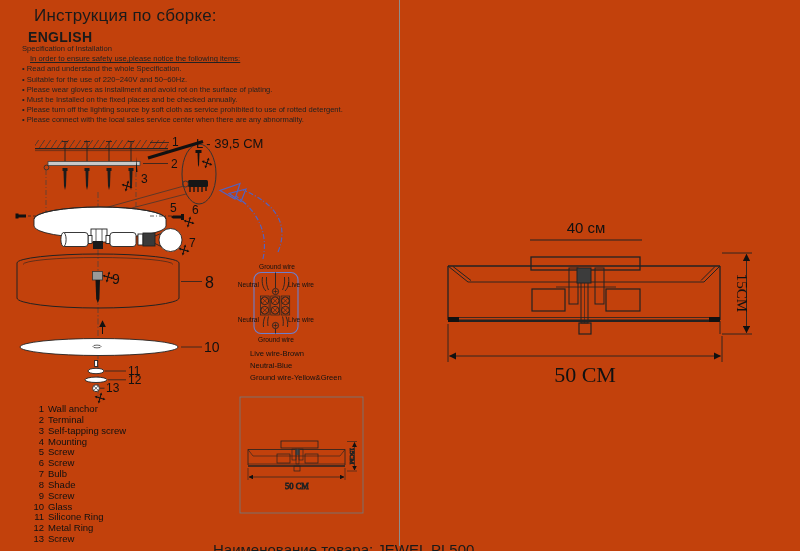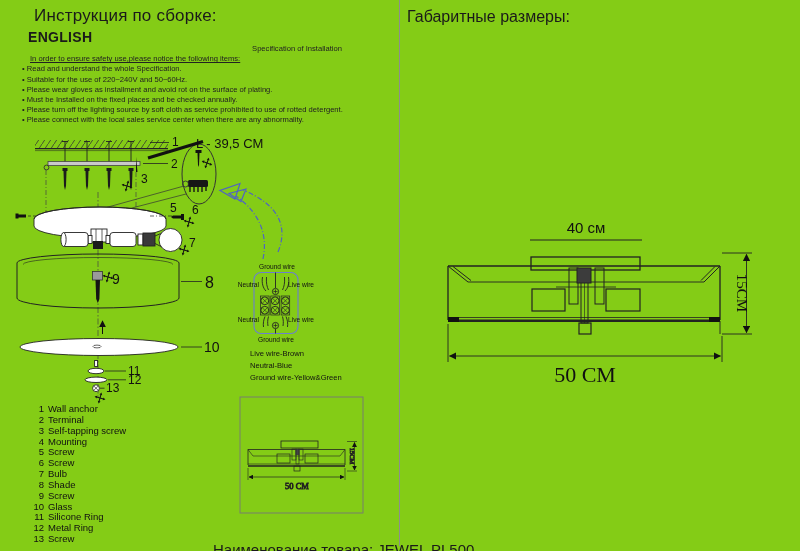--- a/index.html
+++ b/index.html
@@ -1,43 +1,42 @@
 <!DOCTYPE html>
 <html><head>
 <meta charset="utf-8">
 <style>
   html,body{margin:0;padding:0;background:#e8e8e8;}
-  .page{position:relative;width:800px;height:551px;background:#84cc16;overflow:hidden;
+  .page{position:relative;width:800px;height:551px;background:#c2410c;overflow:hidden;
         font-family:"Liberation Sans",sans-serif;color:#1a1a1a;}
   .abs{position:absolute;}
   .h-left{left:34px;top:6px;font-size:17px;letter-spacing:.2px;}
   .h-right{left:407px;top:8px;font-size:16px;}
   .english{left:28px;top:29px;font-size:14px;font-weight:bold;letter-spacing:.3px;}
   .spec{left:22px;top:44px;width:358px;font-size:7.6px;line-height:10.2px;color:#222;white-space:nowrap;}
-  .spec .spec-title{width:320px;text-align:right;}
+  .spec .spec-title{width:320px;text-align:left;}
   .spec .intro{padding-left:8px;text-decoration:underline;}
   .divider{left:399px;top:0;width:1px;height:546px;background:#8d8d8d;}
   .parts{left:30px;top:404px;font-size:9.5px;line-height:10.85px;color:#111;z-index:5;}
   .parts .row{display:flex;}
   .parts .pnum{width:14px;text-align:right;margin-right:4px;flex:none;}
   .footer{left:213px;top:541px;font-size:15px;}
   svg{position:absolute;overflow:visible;}
   text{font-family:"Liberation Sans",sans-serif;fill:#111;}
   .serif{font-family:"Liberation Serif",serif;}
 </style>
 </head>
 <body>
 
 <div class="page">
 
   <div class="abs divider"></div>
 
   <div class="abs h-left">Инструкция по сборке:</div>
   <div class="abs english">ENGLISH</div>
-  <div class="abs h-right">Габаритные размеры:</div>
 
   <div class="abs spec">
     <div class="spec-title">Specification of Installation</div>
     <div class="intro">In order to ensure safety use,please notice the following items:</div>
     <div>• Read and understand the whole Specification.</div>
     <div>• Suitable for the use of 220~240V and 50~60Hz.</div>
     <div>• Please wear gloves as installment and avoid rot on the surface of plating.</div>
     <div>• Must be Installed on the fixed places and be checked annually.</div>
     <div>• Please turn off the lighting source by soft cloth as service prohibited to use of rotted detergent.</div>
     <div>• Please connect with the local sales service center when there are any abnormality.</div>

